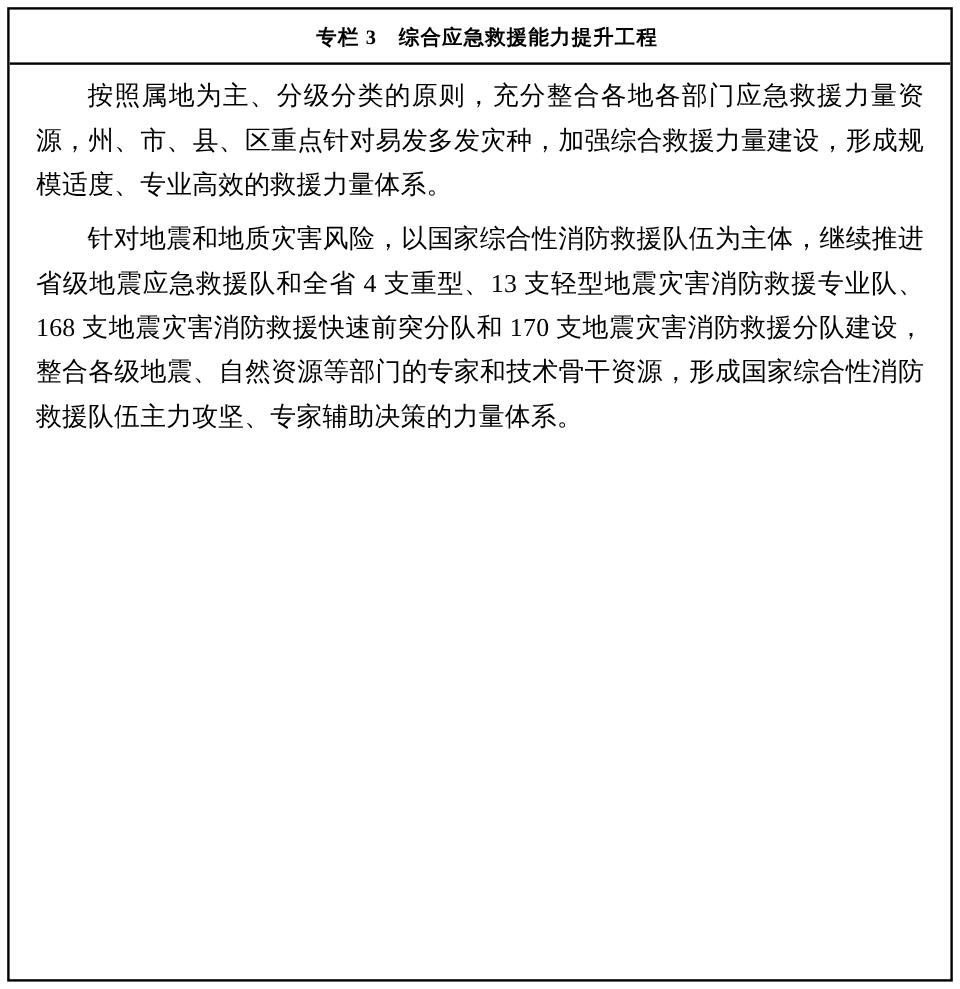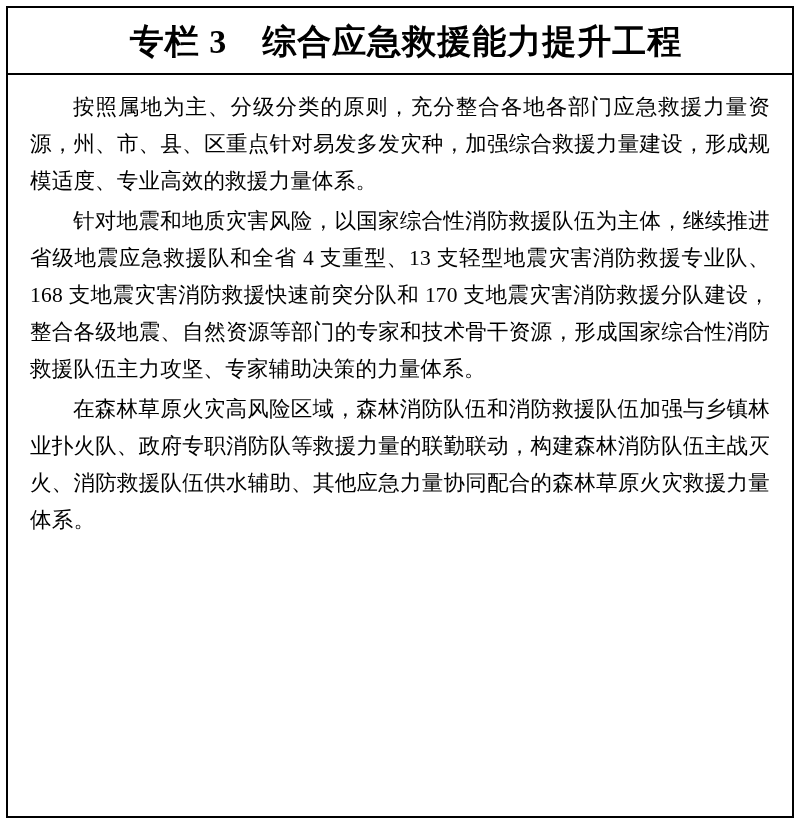--- a/index.html
+++ b/index.html
@@ -33,50 +33,49 @@
   }
   .title-bar {
     box-sizing: border-box;
     width: 100%;
     padding: 14px 0 10px 0;
     text-align: center;
     border-bottom: 2px solid #000000;
   }
   .title-text {
     font-family: "Liberation Serif", "DejaVu Serif", serif;
-    font-size: 34px;
+    font-size: 17px;
     font-weight: bold;
     letter-spacing: 1px;
     line-height: 1.2;
     padding-left: 12px;
   }
   .body-area {
     box-sizing: border-box;
-    padding: 14px 22px 10px 22px;
+    padding: 8px 22px 10px 22px;
   }
   p.para {
     margin: 0 0 0 0;
     font-size: 21.5px;
     line-height: 37px;
     text-indent: 2em;
     text-align: justify;
     text-justify: inter-ideograph;
     letter-spacing: 0.2px;
   }
   p.para + p.para {
-    margin-top: 3px;
+    margin-top: 8px;
   }
 </style>
 </head>
 <body>
 
 <div class="page">
   <div class="box">
     <div class="title-bar">
       <div class="title-text">专栏 3　综合应急救援能力提升工程</div>
     </div>
     <div class="body-area">
       <p class="para">按照属地为主、分级分类的原则，充分整合各地各部门应急救援力量资源，州、市、县、区重点针对易发多发灾种，加强综合救援力量建设，形成规模适度、专业高效的救援力量体系。</p>
       <p class="para">针对地震和地质灾害风险，以国家综合性消防救援队伍为主体，继续推进省级地震应急救援队和全省 4 支重型、13 支轻型地震灾害消防救援专业队、168 支地震灾害消防救援快速前突分队和 170 支地震灾害消防救援分队建设，整合各级地震、自然资源等部门的专家和技术骨干资源，形成国家综合性消防救援队伍主力攻坚、专家辅助决策的力量体系。</p>
-      <p class="para">在森林草原火灾高风险区域，森林消防队伍和消防救援队伍加强与乡镇林业扑火队、政府专职消防队等救援力量的联勤联动，构建森林消防队伍主战灭火、消防救援队伍供水辅助、其他应急力量协同配合的森林草原火灾救援力量体系。</p>
     </div>
   </div>
 </div>
 
 </body></html>

